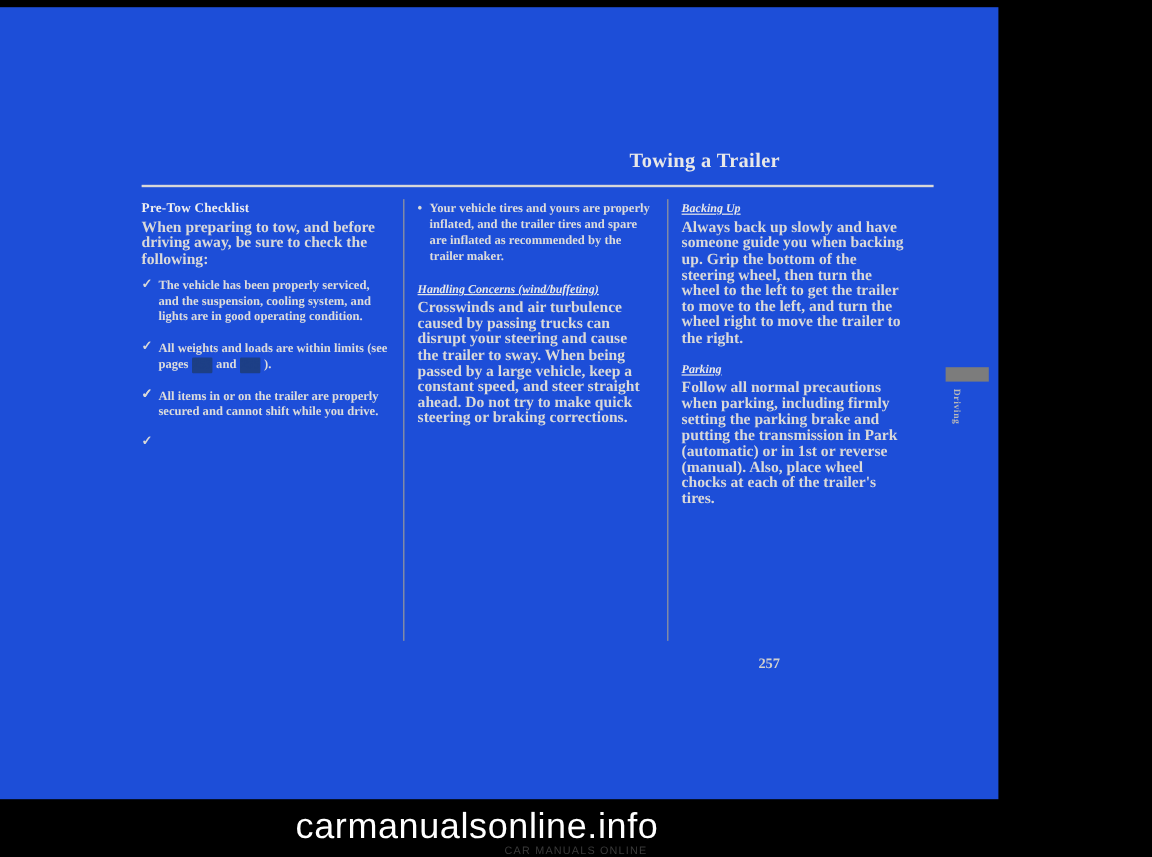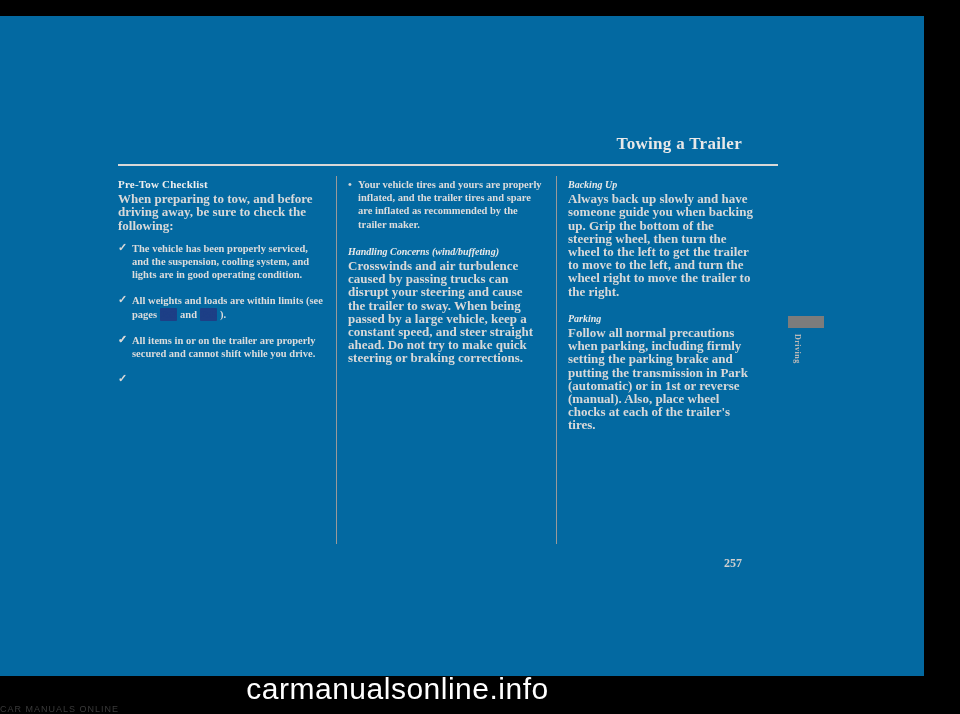--- a/index.html
+++ b/index.html
@@ -17,24 +17,24 @@
   }
   .page {
     position: absolute;
     left: 0; top: 0;
     width: 960px; height: 714px;
     background: #000;
   }
   
   .sheet {
     position: absolute;
-    left: 0; top: 16px;
-    width: 924px;
+    left: 0; top: 6px;
+    width: 832px;
     height: 660px;
-    background: #0369a1;
+    background: #1d4ed8;
   }
   .header-rule {
     position: absolute;
     left: 118px;
     top: 148px;
     width: 660px;
     height: 2px;
     background: #d8d8d8;
   }
   .header-title {
@@ -76,20 +76,21 @@
     font-weight: bold;
     color: #efefef;
     letter-spacing: 0.2px;
   }
   h4.subsec {
     margin: 14px 0 1px 0;
     font-size: 10px;
     font-weight: bold;
     font-style: italic;
     color: #e9e9e9;
+    text-decoration: underline;
   }
   p.body {
     margin: 0 0 10px 0;
     font-size: 13px;
     line-height: 13.2px;
     color: #d9d9d9;
     font-weight: bold;
   }
   ul.checklist {
     list-style: none;
@@ -182,20 +183,21 @@
     font-size: 30px;
     letter-spacing: 0.5px;
     color: #ffffff;
     font-weight: 400;
   }
   .watermark-sub {
     position: absolute;
     left: 0;
     bottom: 0px;
     width: 960px;
+    text-align: center;
     font-family: "Liberation Sans", sans-serif;
     font-size: 9px;
     color: #3a3a3a;
     letter-spacing: 1px;
   }
 </style>
 </head>
 <body>
 
 <div class="page">

